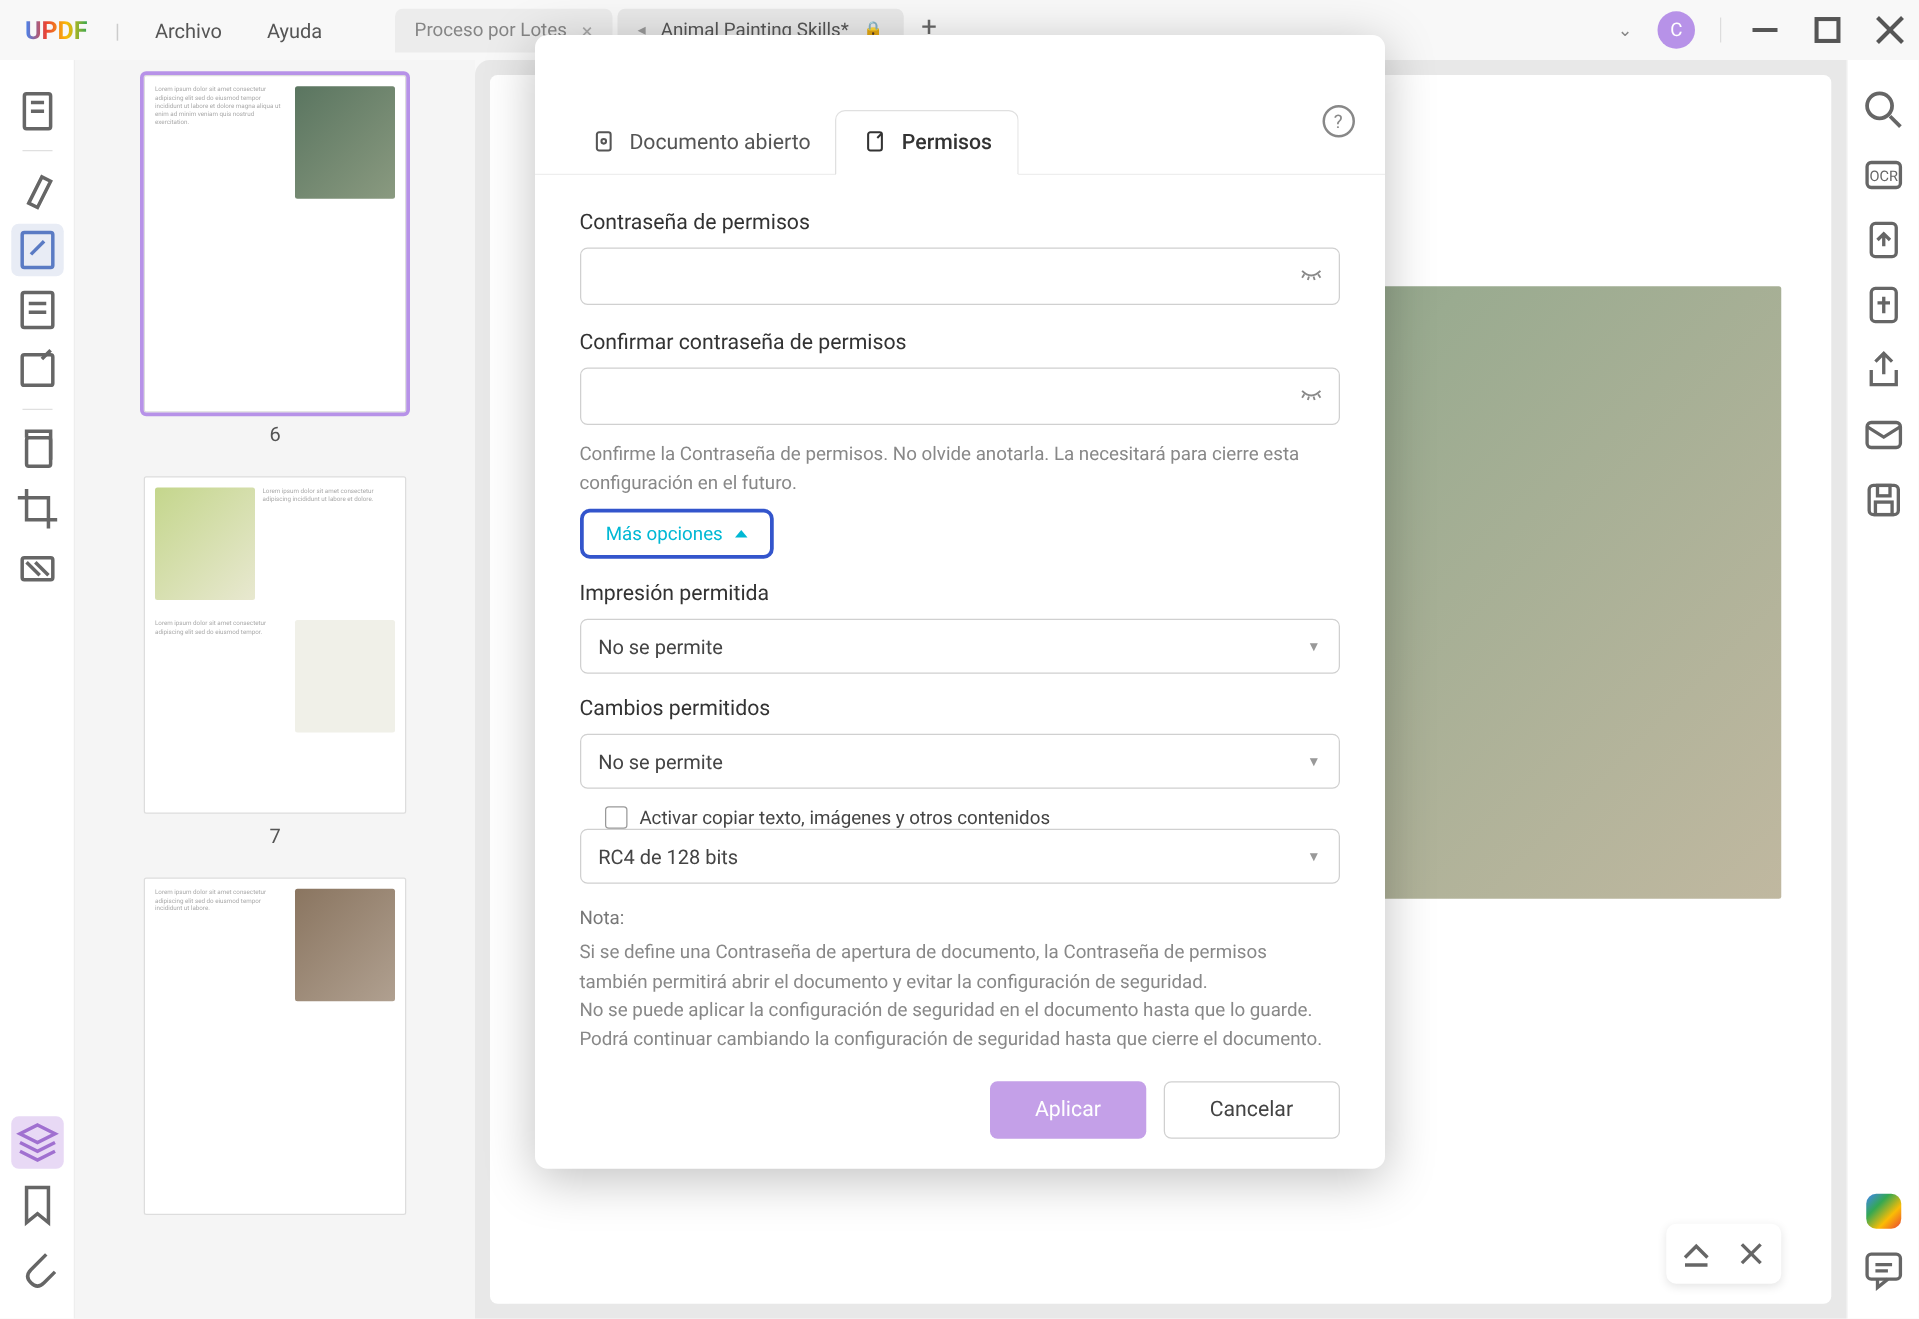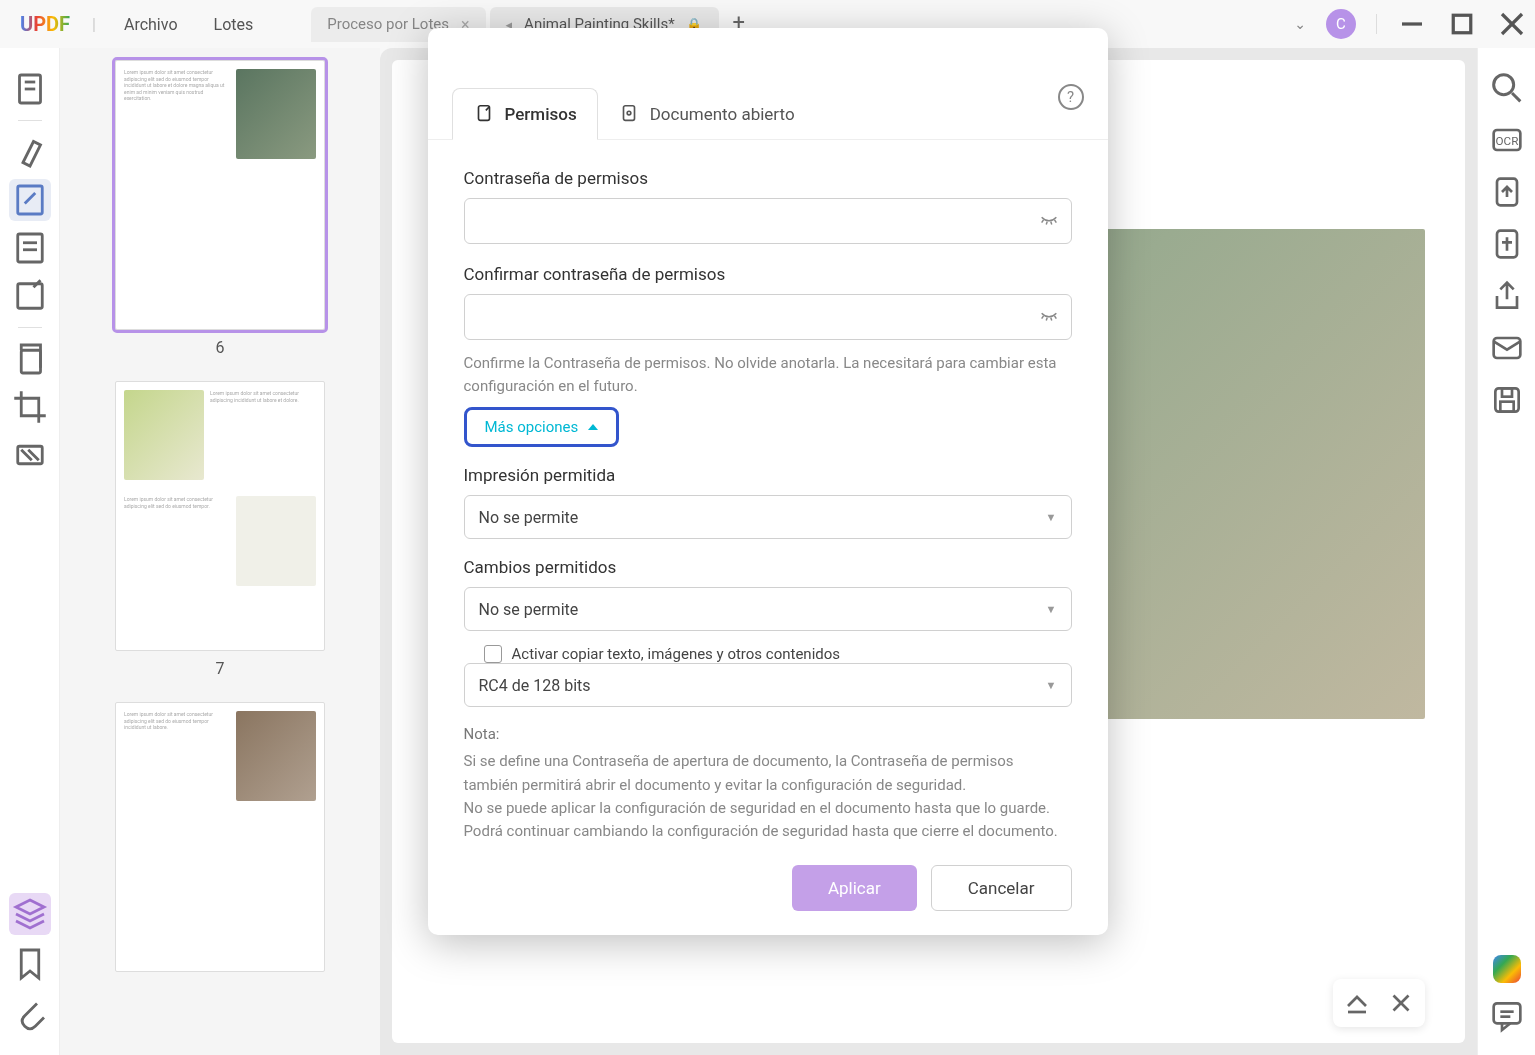--- a/index.html
+++ b/index.html
@@ -88,21 +88,21 @@
 
 svg { width: 100%; height: 100%; }
 </style>
 </head>
 <body>
 
 <div class="titlebar">
   <span class="logo">UPDF</span>
   <span class="menu-sep">|</span>
   <span class="menu-item">Archivo</span>
-  <span class="menu-item">Lotes</span>
+  <span class="menu-item">Ayuda</span>
   <div class="tabs">
     <div class="tab inactive">
       <span>Proceso por Lotes</span>
       <span class="tab-close">×</span>
     </div>
     <div class="tab">
       <span style="font-size:13px;color:#999;">◂</span>
       <span>Animal Painting Skills*</span>
       <span class="tab-lock">🔒</span>
     </div>
@@ -322,33 +322,33 @@
           </svg>
         </div>
     </div>
   </div>
 </div>
 
 <div class="modal-overlay">
   <div class="modal">
     <div class="modal-help">?</div>
     <div class="modal-tabs">
+      <div class="mtab">
+        <span class="mtab-icon"><svg viewBox="0 0 24 24" fill="none" stroke="currentColor" stroke-width="1.8">
+              <rect x="6" y="3" width="12" height="16" rx="2"></rect>
+              <circle cx="12" cy="11" r="2"></circle>
+            </svg></span>
+        <span>Documento abierto</span>
+      </div>
       <div class="mtab active">
         <span class="mtab-icon"><svg viewBox="0 0 24 24" fill="none" stroke="currentColor" stroke-width="1.8">
               <rect x="6" y="3" width="12" height="16" rx="2"></rect>
               <path d="M14 8 L18 4"></path>
             </svg></span>
         <span>Permisos</span>
-      </div>
-      <div class="mtab">
-        <span class="mtab-icon"><svg viewBox="0 0 24 24" fill="none" stroke="currentColor" stroke-width="1.8">
-              <rect x="6" y="3" width="12" height="16" rx="2"></rect>
-              <circle cx="12" cy="11" r="2"></circle>
-            </svg></span>
-        <span>Documento abierto</span>
       </div>
     </div>
 
     <div class="modal-body">
       <div class="field-label">Contraseña de permisos</div>
       <div class="input-wrap">
         <input class="field-input" type="password" style="">
         <span class="eye-icon"><svg width="22" height="22" viewBox="0 0 24 24" fill="none" stroke="currentColor" stroke-width="1.6">
               <path d="M4 10 Q12 18 20 10"></path>
               <line x1="6" y1="13" x2="4" y2="16"></line>
@@ -362,21 +362,21 @@
       <div class="input-wrap">
         <input class="field-input" type="password" style="">
         <span class="eye-icon"><svg width="22" height="22" viewBox="0 0 24 24" fill="none" stroke="currentColor" stroke-width="1.6">
               <path d="M4 10 Q12 18 20 10"></path>
               <line x1="6" y1="13" x2="4" y2="16"></line>
               <line x1="10" y1="15" x2="9" y2="18"></line>
               <line x1="14" y1="15" x2="15" y2="18"></line>
               <line x1="18" y1="13" x2="20" y2="16"></line>
             </svg></span>
       </div>
-      <div class="hint">Confirme la Contraseña de permisos. No olvide anotarla. La necesitará para cambiar esta configuración en el futuro.</div>
+      <div class="hint">Confirme la Contraseña de permisos. No olvide anotarla. La necesitará para cierre esta configuración en el futuro.</div>
 
       <div class="more-options">
         <span>Más opciones</span>
         <span class="caret-up"></span>
       </div>
 
       <div class="field-label" style="margin-top:18px;">Impresión permitida</div>
       <div class="select">
         <span>No se permite</span>
         <span class="select-caret">▼</span>

